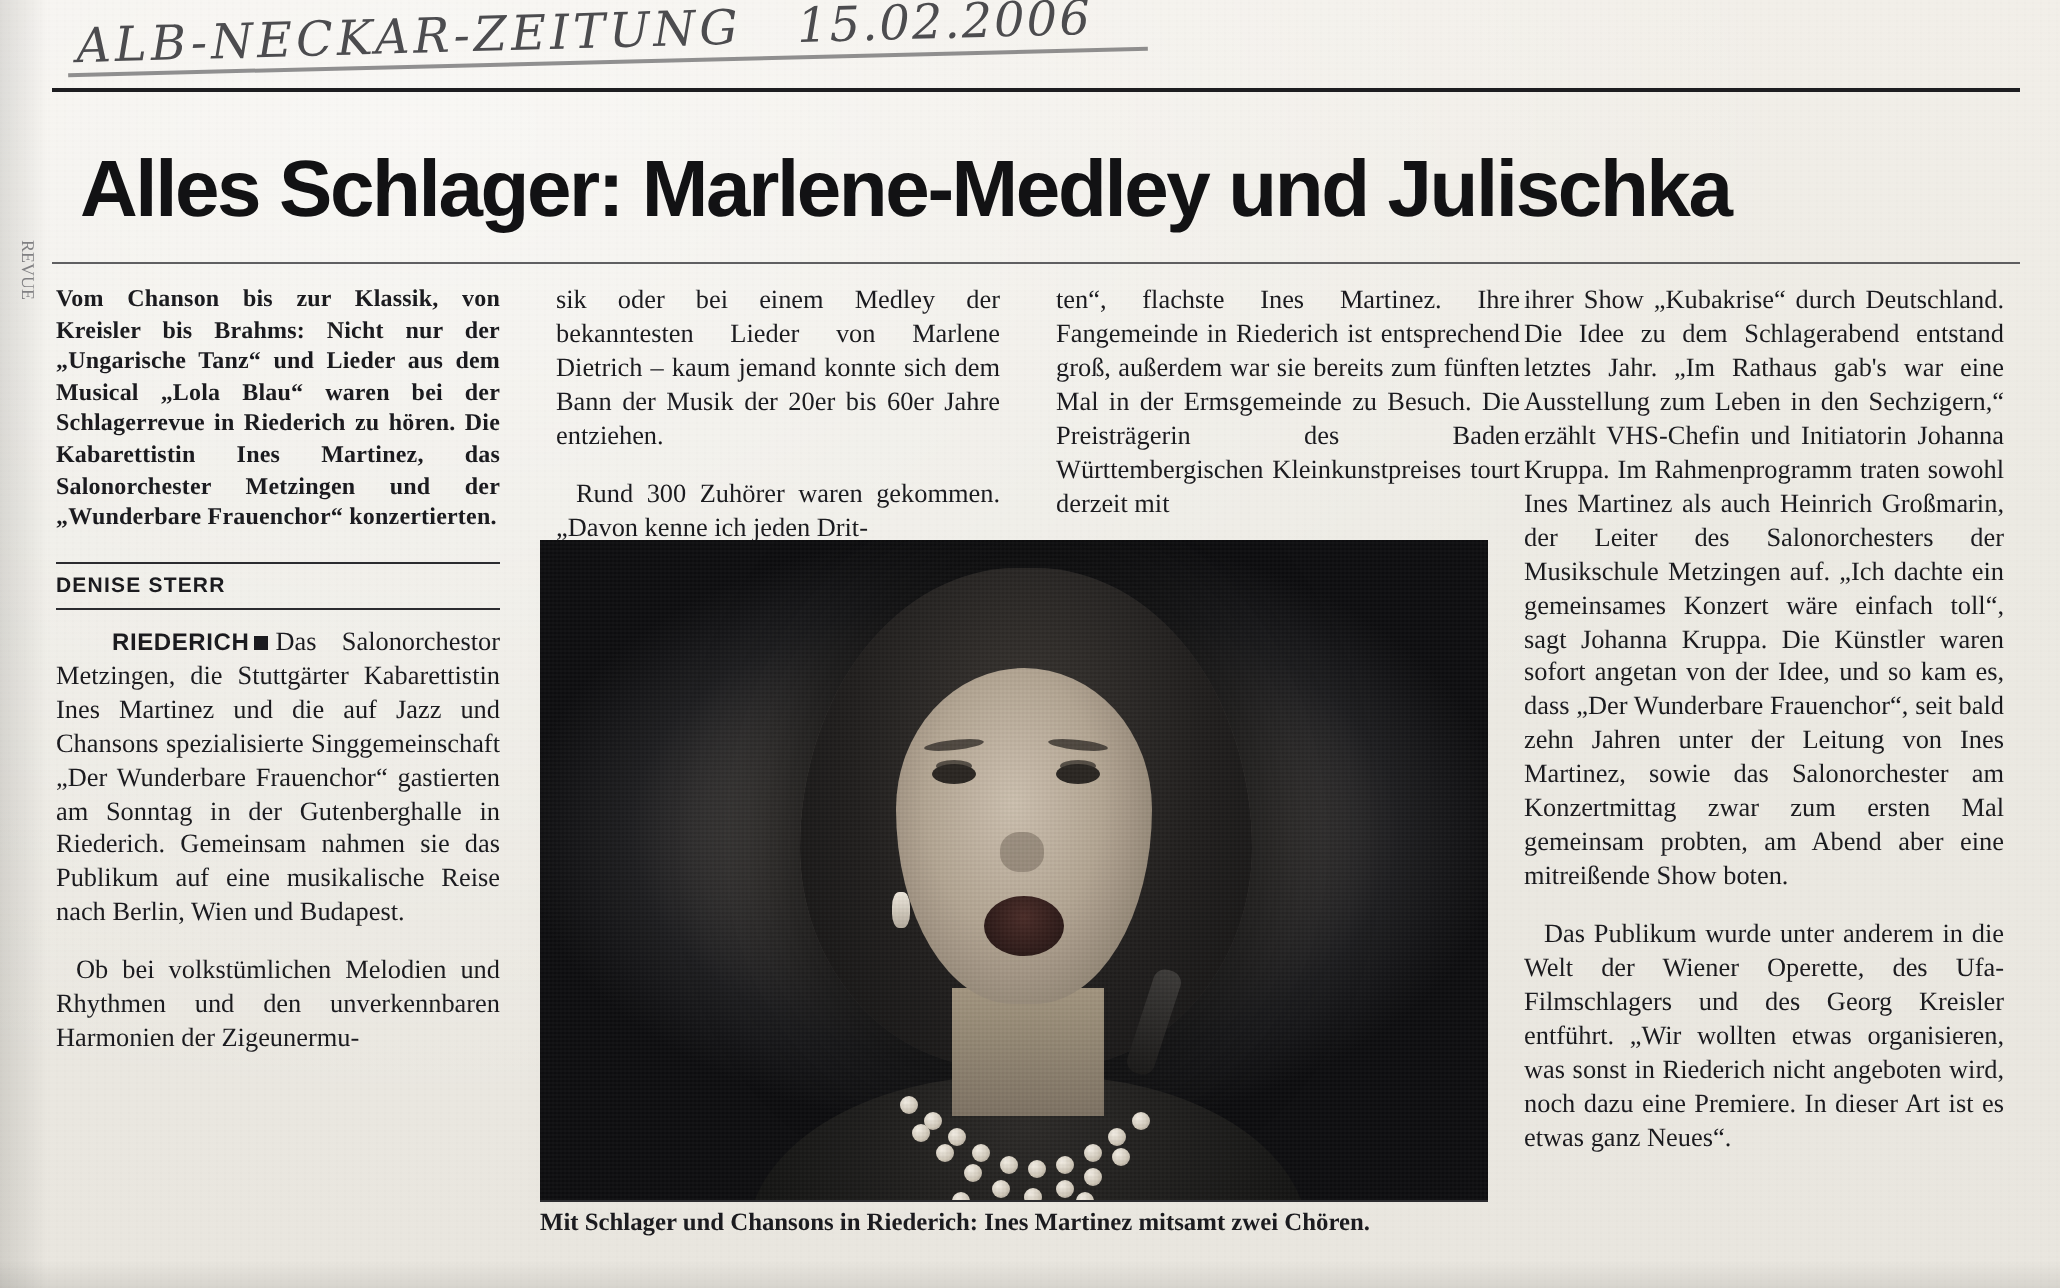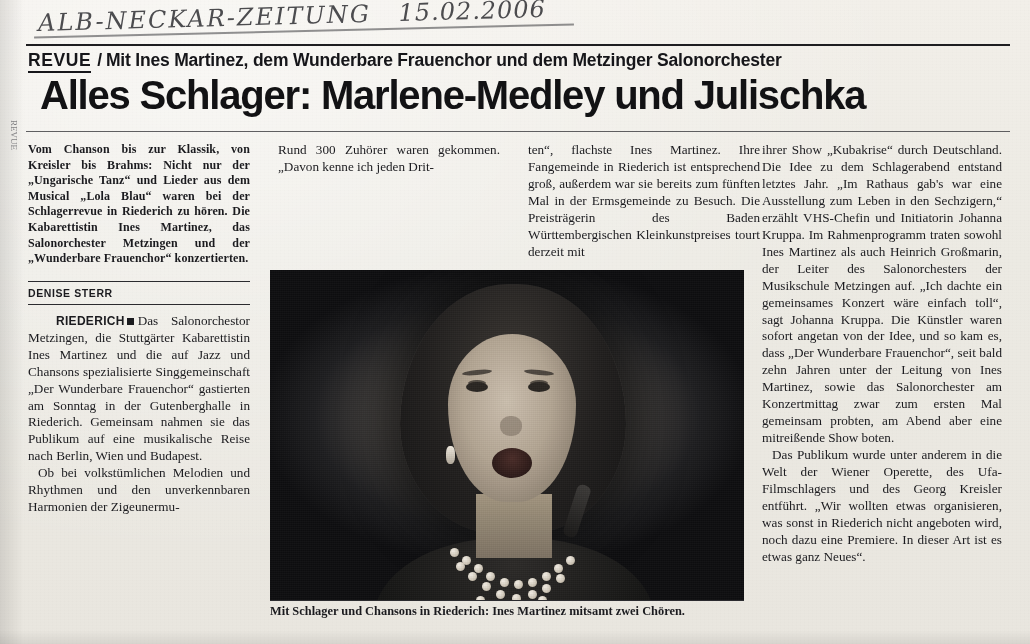--- a/index.html
+++ b/index.html
@@ -191,21 +191,21 @@
   .body .sq {
     display: inline-block;
     width: 7px;
     height: 7px;
     background: #1b1b1f;
     margin: 0 4px 0 2px;
     vertical-align: middle;
   }
   .body p + p {
     text-indent: 10px;
-    margin-top: 0;
+    margin-top: 12px;
   }
 
   
   #col2 {
     left: 278px;
     top: 142px;
     width: 222px;
   }
   
   #col3 {
@@ -381,40 +381,38 @@
   <div class="handwriting">
     <span>ALB-NECKAR-ZEITUNG</span>
     <span class="hw2">15.02.2006</span>
   </div>
   <div class="hw-underline"></div>
 
   <div class="edge-marks">REVUE</div>
 
   <div class="rule-top"></div>
 
-  <div class="kicker">
-    <span class="revue">REVUE</span><span class="sep">/</span><span>Mit Ines Martinez, dem Wunderbare Frauenchor und dem Metzinger Salonorchester</span>
-  </div>
 
   <div class="headline">Alles Schlager: Marlene-Medley und Julischka</div>
   <div class="rule-under-head"></div>
 
   <div class="col" id="col1">
     <div class="lead">Vom Chanson bis zur Klassik, von Kreisler bis Brahms: Nicht nur der „Ungarische Tanz“ und Lieder aus dem Musical „Lola Blau“ waren bei der Schlagerrevue in Riederich zu hören. Die Kabarettistin Ines Martinez, das Salonorchester Metzingen und der „Wunderbare Frauenchor“ konzertierten.</div>
     <div class="byline-rule"></div>
     <div class="byline">DENISE STERR</div>
     <div class="byline-rule2"></div>
     <div class="body">
       <p><span class="place">RIEDERICH</span><span class="sq"></span><span>Das Salonorchestor Metzingen, die Stuttgärter Kabarettistin Ines Martinez und die auf Jazz und Chansons spezialisierte Singgemeinschaft „Der Wunderbare Frauenchor“ gastierten am Sonntag in der Gutenberghalle in Riederich. Gemeinsam nahmen sie das Publikum auf eine musikalische Reise nach Berlin, Wien und Budapest.</span></p>
       <p>Ob bei volkstümlichen Melodien und Rhythmen und den unverkennbaren Harmonien der Zigeunermu-</p>
     </div>
   </div>
 
   <div class="col" id="col2">
     <div class="body">
+      <p>sik oder bei einem Medley der bekanntesten Lieder von Marlene Dietrich – kaum jemand konnte sich dem Bann der Musik der 20er bis 60er Jahre entziehen.</p>
       <p>Rund 300 Zuhörer waren gekommen. „Davon kenne ich jeden Drit-</p>
     </div>
   </div>
 
   <div class="col" id="col3">
     <div class="body">
       <p>ten“, flachste Ines Martinez. Ihre Fangemeinde in Riederich ist entsprechend groß, außerdem war sie bereits zum fünften Mal in der Ermsgemeinde zu Besuch. Die Preisträgerin des Baden Württembergischen Kleinkunstpreises tourt derzeit mit</p>
     </div>
   </div>
 

